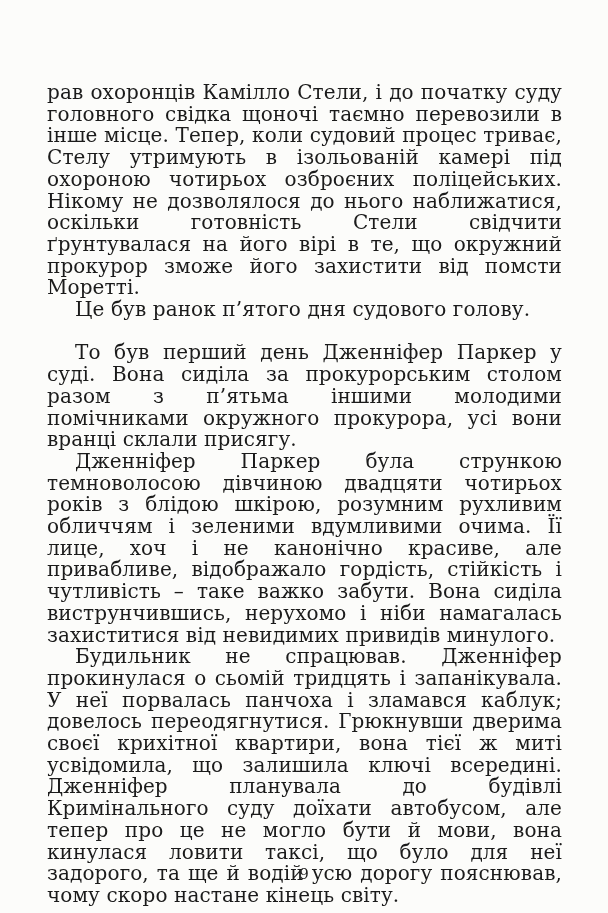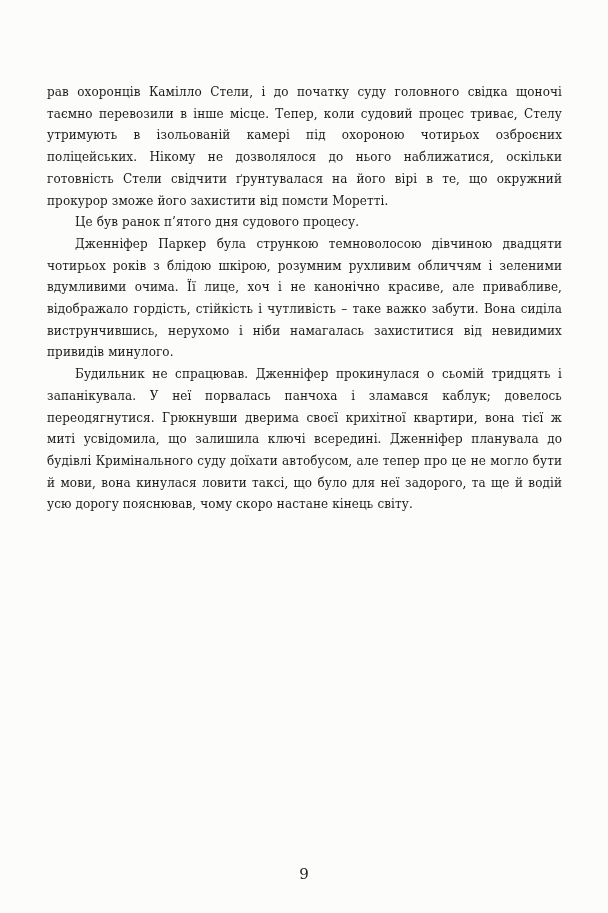--- a/index.html
+++ b/index.html
@@ -17,21 +17,21 @@
     font-family: "DejaVu Serif", "Liberation Serif", serif;
     overflow: hidden;
     box-sizing: border-box;
   }
   .text-block {
     position: absolute;
     left: 47px;
     right: 46px;
     top: 82px;
     text-align: justify;
-    font-size: 12px;
+    font-size: 20px;
     line-height: 21.7px;
     letter-spacing: 0.1px;
   }
   p.para {
     margin: 0;
     padding: 0;
   }
   p.para.indent {
     text-indent: 28px;
   }
@@ -47,18 +47,19 @@
     font-size: 15px;
     color: #222;
   }
 </style>
 </head>
 <body>
 
 <div class="book-page">
   <div class="text-block">
       <p class="para">рав охоронців Камілло Стели, і до початку суду головного свідка щоночі таємно перевозили в інше місце. Тепер, коли судовий процес триває, Стелу утримують в ізольованій камері під охороною чотирьох озброєних поліцейських. Нікому не дозволялося до нього наближатися, оскільки готовність Стели свідчити ґрунтувалася на його вірі в те, що окружний прокурор зможе його захистити від помсти Моретті.</p>
-      <p class="para indent">Це був ранок п’ятого дня судового процесу.</p>
+      <p class="para indent">Це був ранок п’ятого дня судового голову.</p>
+      <p class="para indent scene-break">То був перший день Дженніфер Паркер у суді. Вона сиділа за прокурорським столом разом з п’ятьма іншими молодими помічниками окружного прокурора, усі вони вранці склали присягу.</p>
       <p class="para indent">Дженніфер Паркер була стрункою темноволосою дівчиною двадцяти чотирьох років з блідою шкірою, розумним рухливим обличчям і зеленими вдумливими очима. Її лице, хоч і не канонічно красиве, але привабливе, відображало гордість, стійкість і чутливість – таке важко забути. Вона сиділа виструнчившись, нерухомо і ніби намагалась захиститися від невидимих привидів минулого.</p>
       <p class="para indent">Будильник не спрацював. Дженніфер прокинулася о сьомій тридцять і запанікувала. У неї порвалась панчоха і зламався каблук; довелось переодягнутися. Грюкнувши дверима своєї крихітної квартири, вона тієї ж миті усвідомила, що залишила ключі всередині. Дженніфер планувала до будівлі Кримінального суду доїхати автобусом, але тепер про це не могло бути й мови, вона кинулася ловити таксі, що було для неї задорого, та ще й водій усю дорогу пояснював, чому скоро настане кінець світу.</p>
     </div>
   <div class="page-number">9</div>
 </div>
 
 </body></html>

